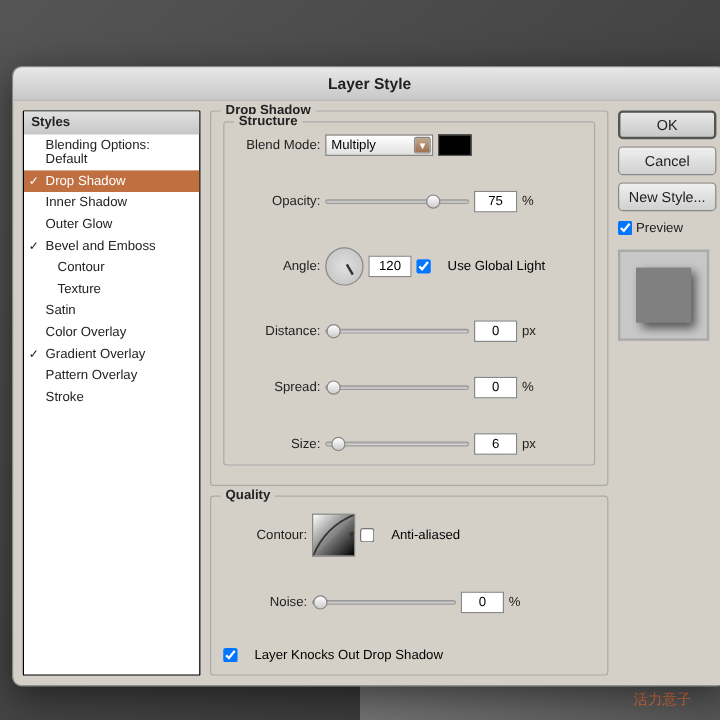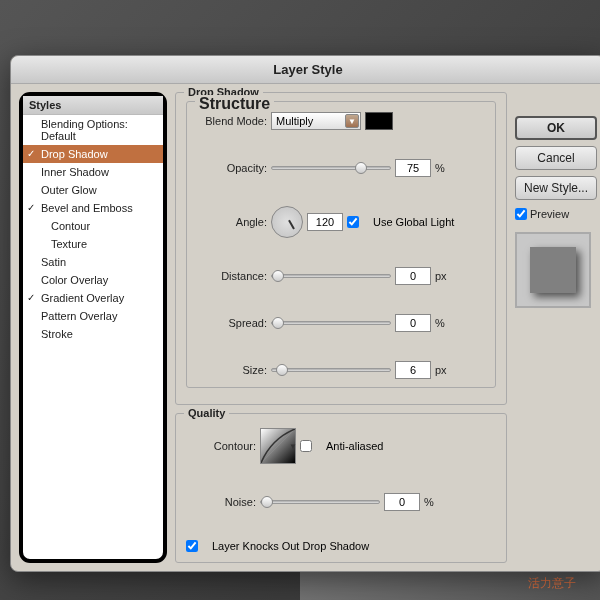--- a/index.html
+++ b/index.html
@@ -59,22 +59,22 @@
     .dialog-body {
       display: flex;
       padding: 8px;
       gap: 8px;
     }
     
     .left-panel {
       width: 148px;
       flex-shrink: 0;
       background: #fff;
-      border: 4px solid #000000;
-      border-radius: 11px;
+      border: 1px solid #000000;
+      border-radius: 1px;
     }
     .left-panel-header {
       background: linear-gradient(to bottom, #e0e0e0, #c8c8c8);
       border-bottom: 1px solid #bbb;
       padding: 3px 6px;
       font-size: 11px;
       font-weight: bold;
       color: #222;
     }
     .left-panel-item {
@@ -129,21 +129,21 @@
       position: relative;
       padding: 6px 10px 8px;
       margin-bottom: 6px;
     }
     .inner-legend {
       position: absolute;
       top: -7px;
       left: 8px;
       background: #d4d0c8;
       padding: 0 4px;
-      font-size: 16px;
+      font-size: 11px;
       font-weight: bold;
       color: #222;
     }
     .row {
       display: flex;
       align-items: center;
       margin-bottom: 4px;
       gap: 4px;
       margin-top: 29px;
     }
@@ -279,22 +279,21 @@
       cursor: pointer;
       text-align: center;
       color: #222;
       display: flex;
       align-items: center;
       justify-content: center;
     }
     .btn.default {
       border: 2px solid #555;
       background: linear-gradient(to bottom, #e8e8e8, #c8c8c8);
-      font-weight: bold;
-      margin-top: 24px;
+      font-weight: normal;
     }
     .preview-box {
       width: 76px;
       height: 76px;
       border: 2px solid #aaa;
       background: #c8c8c8;
       display: flex;
       align-items: center;
       justify-content: center;
       margin-top: 6px;

